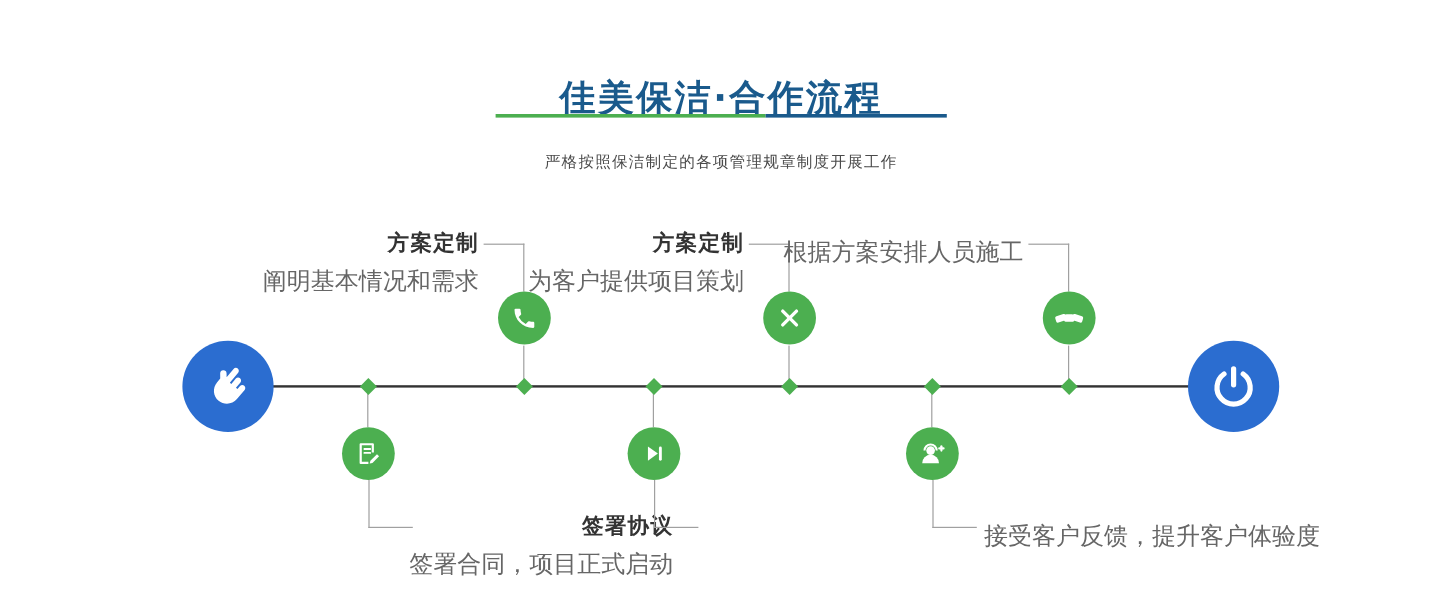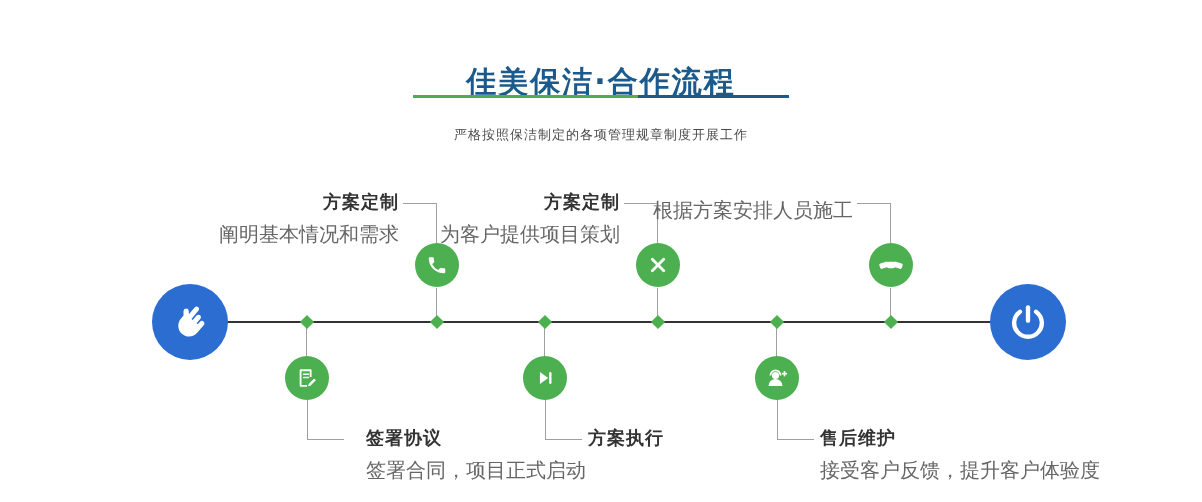--- a/index.html
+++ b/index.html
@@ -120,57 +120,55 @@
     <div class="node" style="left:285px;top:356px;">
       <svg width="22" height="22" viewBox="0 0 24 24">
         <g fill="#fff">
           <path d="M5 2.5h11a1 1 0 0 1 1 1V11h-2V4.5H6v15h6v2H5a1 1 0 0 1-1-1v-17a1 1 0 0 1 1-1z"></path>
           <rect x="7.5" y="7" width="7" height="1.7" rx=".85"></rect>
           <rect x="7.5" y="10.5" width="7" height="1.7" rx=".85"></rect>
           <path d="M13.8 18.6l6-6 1.9 1.9-6 6-2.5.6z"></path>
         </g>
       </svg>
     </div>
-    <div class="step-label align-left" style="left:366px;top:426px;">
+    <div class="step-label align-left" style="left:341px;top:426px;text-align:right;">
       <h3>签署协议</h3>
       <p>签署合同，项目正式启动</p>
     </div>
   </div>
 
   <div>
     <div class="vline" style="left:544px;top:324px;height:32px;"></div>
     <div class="diamond" style="left:540px;top:317px;"></div>
     <div class="l-bottom" style="left:545px;top:400px;width:36px;height:39px;"></div>
     <div class="node" style="left:523px;top:356px;">
       <svg width="22" height="22" viewBox="0 0 24 24">
         <g fill="#fff">
           <path d="M6.5 5.5l9 6.5-9 6.5z"></path>
           <rect x="16.5" y="5.5" width="2.6" height="13" rx="1.3"></rect>
         </g>
       </svg>
     </div>
     <div class="step-label align-left" style="left:588px;top:426px;">
-      <h3>方案执行</h3>
     </div>
   </div>
 
   <div>
     <div class="vline" style="left:776px;top:324px;height:32px;"></div>
     <div class="diamond" style="left:772px;top:317px;"></div>
     <div class="l-bottom" style="left:777px;top:400px;width:36px;height:39px;"></div>
     <div class="node" style="left:755px;top:356px;">
       <svg width="24" height="24" viewBox="0 0 24 24">
         <g fill="#fff">
           <circle cx="10.5" cy="9.5" r="3.6"></circle>
           <path d="M3.5 20a7 7 0 0 1 14 0z"></path>
           <path d="M5.4 9.5a5.1 5.1 0 0 1 10.2 0" fill="none" stroke="#fff" stroke-width="1.7"></path>
           <rect x="16.8" y="6.8" width="5.4" height="1.8" rx=".9"></rect>
           <rect x="18.6" y="5" width="1.8" height="5.4" rx=".9"></rect>
         </g>
       </svg>
     </div>
     <div class="step-label align-left" style="left:820px;top:426px;">
-      <h3>售后维护</h3>
       <p>接受客户反馈，提升客户体验度</p>
     </div>
   </div>
 
 </div>
 
 </body></html>

